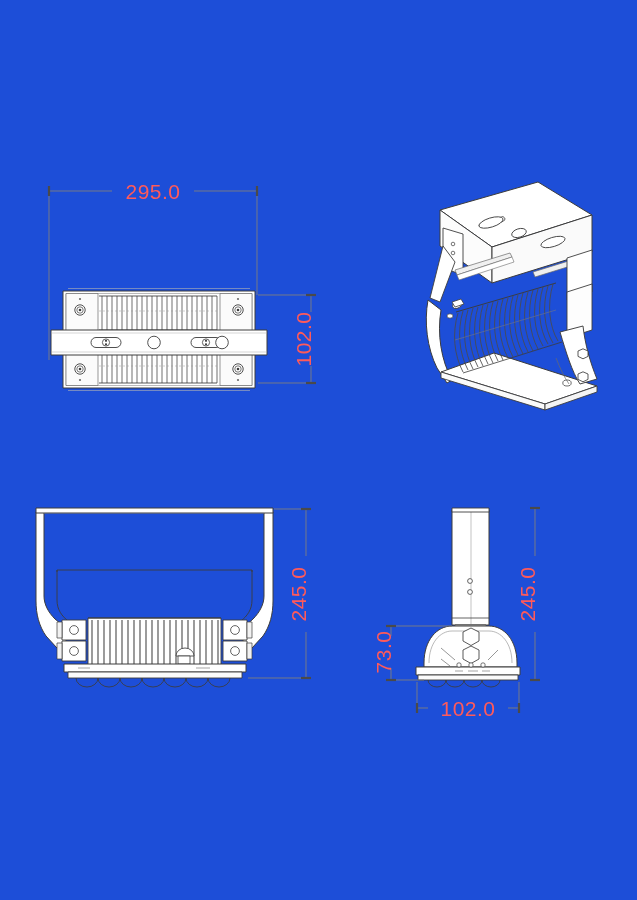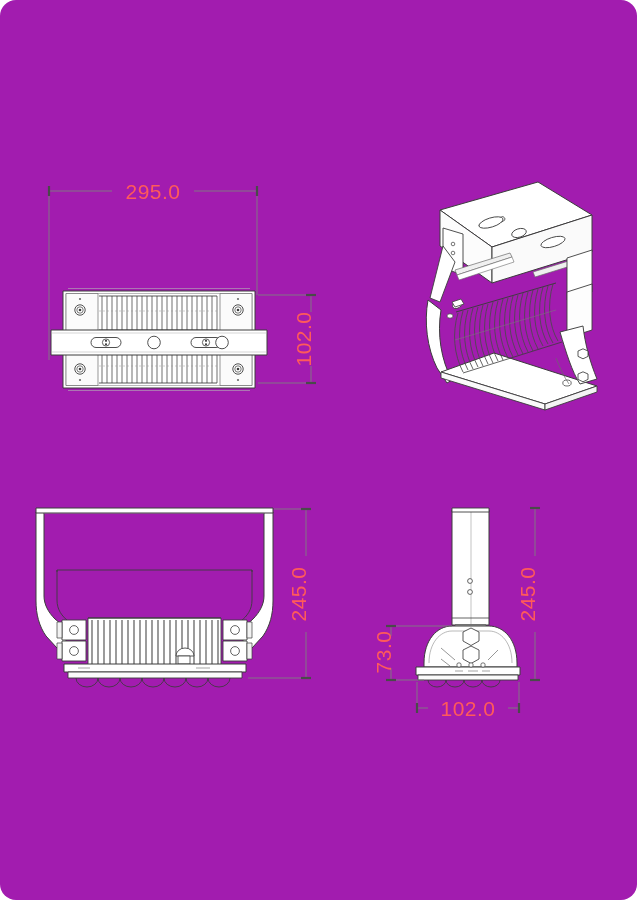--- a/index.html
+++ b/index.html
@@ -7,23 +7,22 @@
     padding: 0;
     background: #ffffff;
   }
   body {
     font-family: "Liberation Sans", sans-serif;
   }
   #sheet {
     position: relative;
     width: 637px;
     height: 900px;
-    background: #a21caf;
+    background: #1d4ed8;
     overflow: hidden;
-    border-radius: 16px;
   }
   #sheet svg {
     position: absolute;
     left: 0;
     top: 0;
   }
   .dimtext {
     font-family: "Liberation Sans", sans-serif;
     font-size: 21px;
     fill: #ff5a5a;

